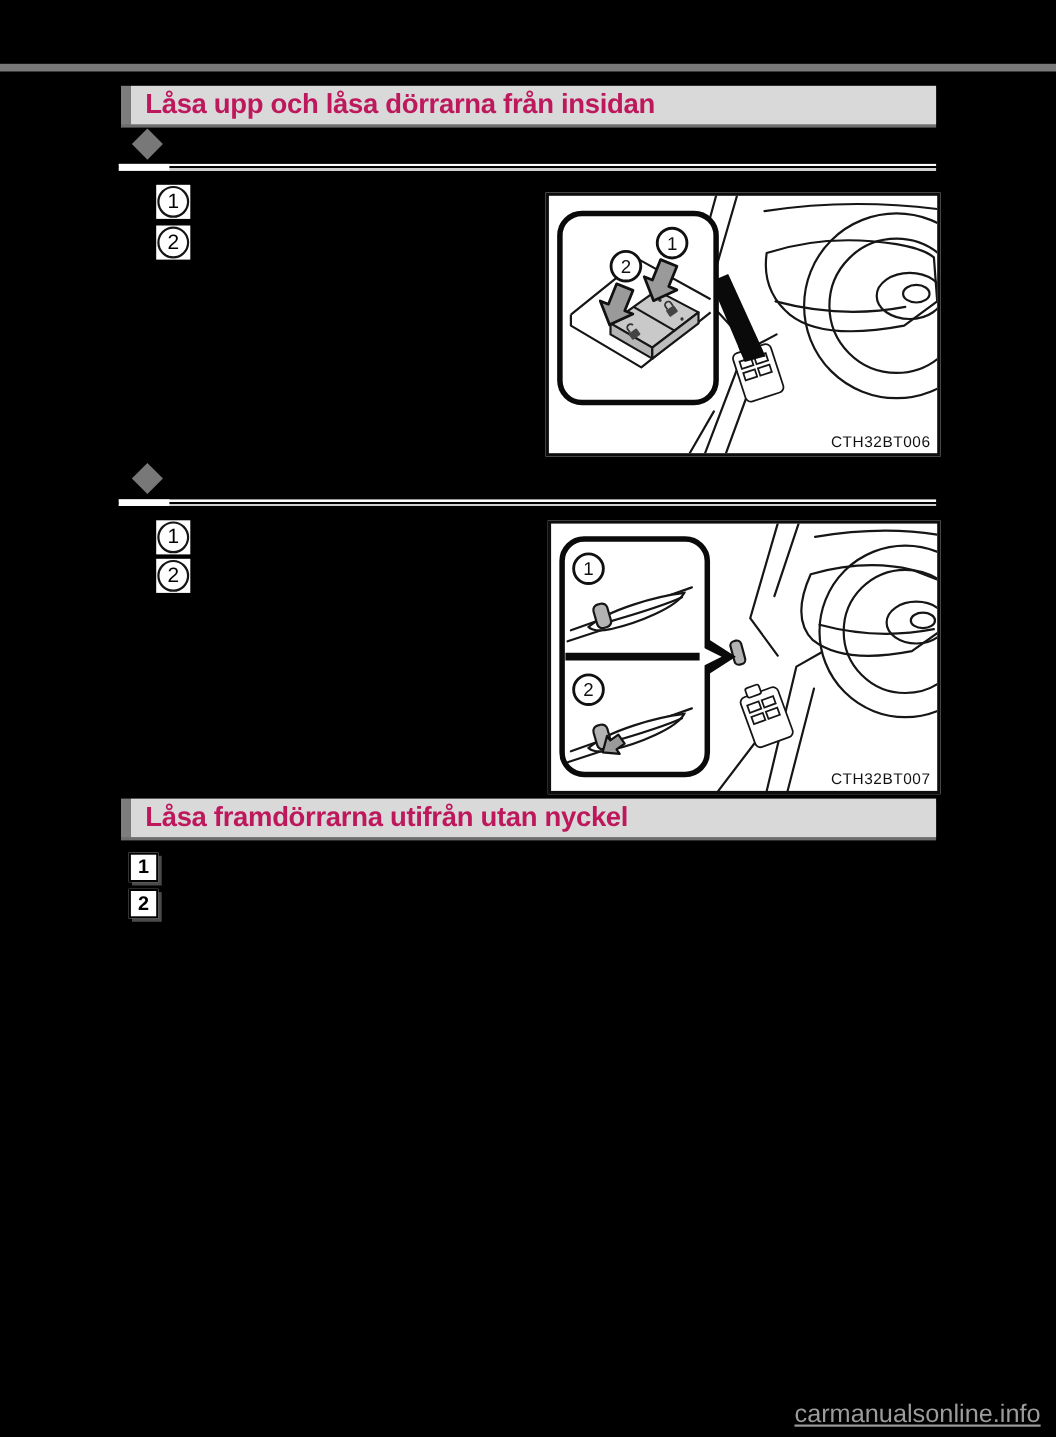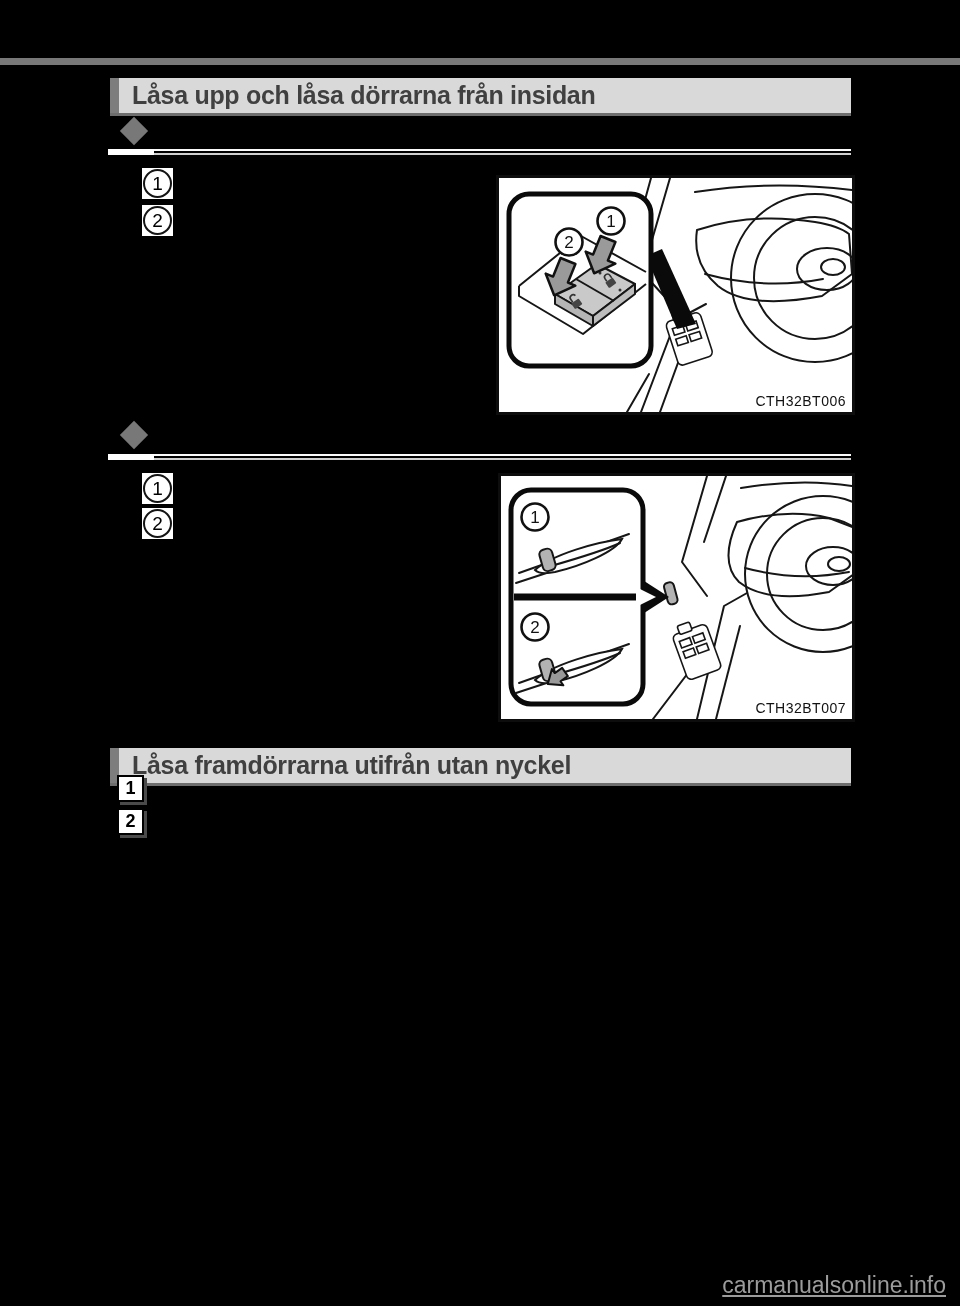--- a/index.html
+++ b/index.html
@@ -5,21 +5,21 @@
   html,body{margin:0;padding:0;background:#000;}
   .page{position:relative;width:960px;height:1306px;background:#000;overflow:hidden;
         font-family:"Liberation Sans",sans-serif;}
 
   .top-rule{position:absolute;left:0;top:58px;width:960px;height:7px;background:#787878;}
 
   .heading-bar{position:absolute;left:110px;width:741px;height:35px;display:flex;
                box-shadow:0 3px 0 #6e6e6e;}
   .heading-accent{width:9px;background:#7d7d7d;}
   .heading-body{flex:1;background:#d9d9d9;display:flex;align-items:center;}
-  .heading-text{padding-left:13px;font-size:25px;font-weight:bold;color:#404040;
+  .heading-text{padding-left:13px;font-size:25px;font-weight:bold;color:#be185d;
                 letter-spacing:-0.3px;white-space:nowrap;}
 
   .diamond{position:absolute;width:20px;height:20px;background:#787878;transform:rotate(45deg);}
 
   .sep-rule{position:absolute;left:108px;width:743px;height:7px;
             background:linear-gradient(to bottom,#fbfbfb 0 2px,#000 2px 4px,#cfcfcf 4px 6px,transparent 6px);}
   .sep-cap{position:absolute;left:0;top:0;width:46px;height:6px;background:#fff;}
 
   .marker-circle{position:absolute;left:142px;width:31px;height:31px;background:#fff;
                  display:flex;align-items:center;justify-content:center;}
@@ -215,21 +215,21 @@
             <path d="M-5,0 h10 v9 h5 l-10,12 -10,-12 h5 z" fill="#9a9a9a" stroke="#111" stroke-width="2" stroke-linejoin="round"></path>
           </g>
         </g>
         <circle cx="34" cy="151" r="13.5" fill="#fff" stroke="#111" stroke-width="2.6"></circle>
         <text x="34" y="157" text-anchor="middle" class="callout-digit">2</text>
       </g>
       <text x="345" y="237" text-anchor="end" class="fig-code">CTH32BT007</text>
     </svg>
   </div>
 
-  <div class="heading-bar" style="top:748px;">
+  <div class="heading-bar" style="top:726px;">
     <div class="heading-accent"></div>
     <div class="heading-body">
       <span class="heading-text">Låsa framdörrarna utifrån utan nyckel</span>
     </div>
   </div>
 
   <div class="step-square" style="top:775px;">1</div>
   <div class="step-square" style="top:808px;">2</div>
 
   <div class="watermark">carmanualsonline.info</div>

